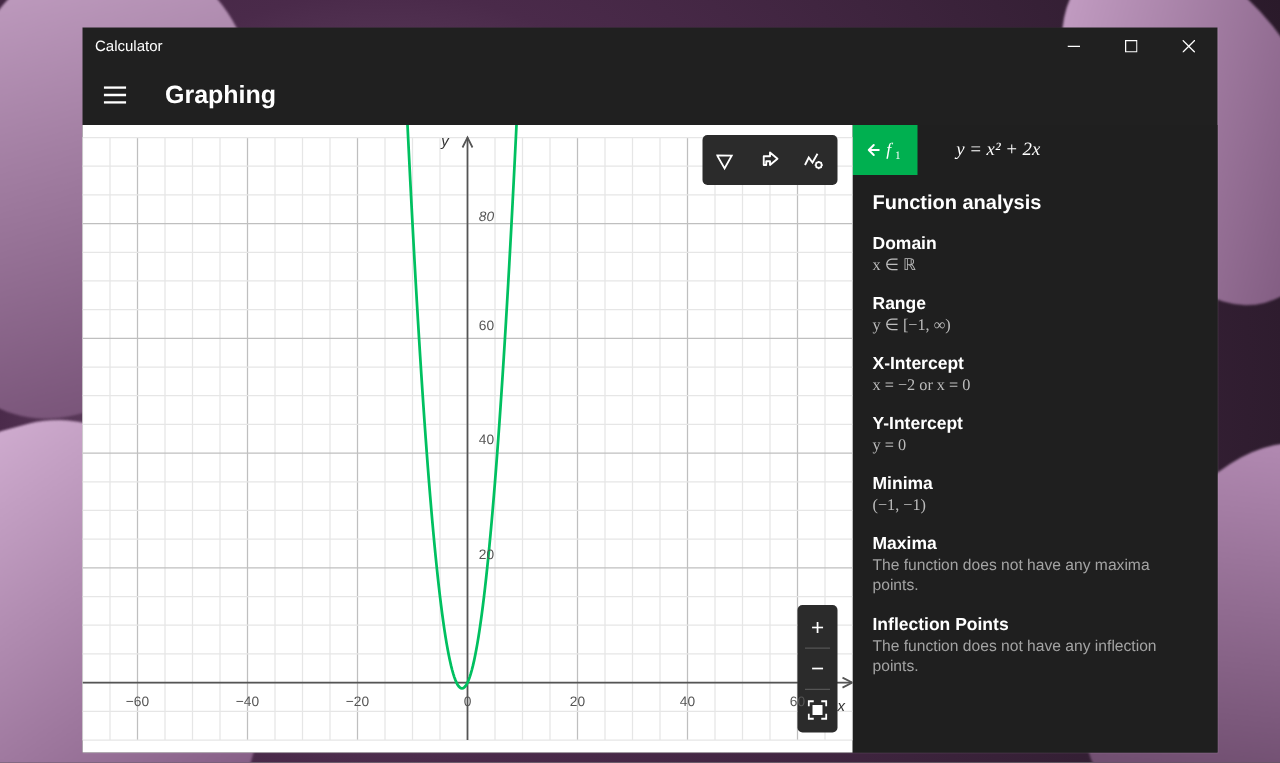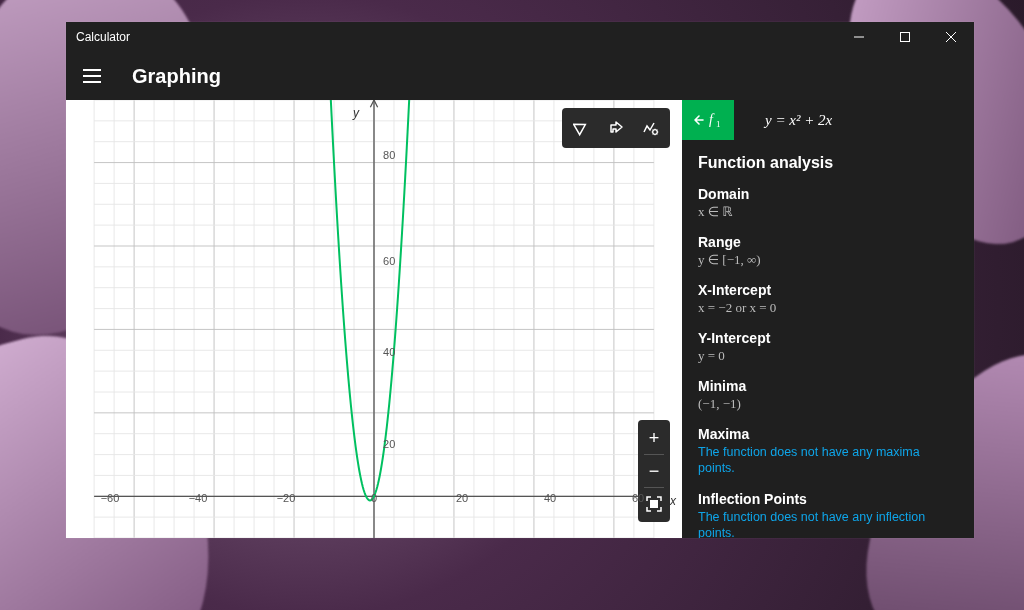--- a/index.html
+++ b/index.html
@@ -9,21 +9,21 @@
     position: relative;
   }
   
   .petal { position: absolute; border-radius: 40% 60% 50% 50%; filter: blur(1px); }
   .p1 { width:260px; height:380px; background:linear-gradient(140deg,#c9a6c9,#6f4a6f); top:-40px; left:-60px; transform:rotate(25deg);}
   .p2 { width:240px; height:360px; background:linear-gradient(160deg,#d4b1d4,#7a527a); bottom:-80px; left:-40px; transform:rotate(-15deg);}
   .p3 { width:200px; height:320px; background:linear-gradient(150deg,#b990b9,#5e3e5e); bottom:-60px; right:-70px; transform:rotate(35deg);}
   .p4 { width:180px; height:300px; background:linear-gradient(130deg,#caa4ca,#704b70); top:-50px; right:-30px; transform:rotate(-25deg);}
 
   .window {
-    position: absolute; top: 22px; left: 66px; width: 908px; height: 516px;
+    position: absolute; top: 22px; left: 66px; width: 908px; height: 580px;
     background: #202020; color: #fff; box-shadow: 0 0 1px rgba(255,255,255,0.2);
     display: flex; flex-direction: column;
   }
   .titlebar { height: 30px; display:flex; align-items:center; color:#fff; font-size:12px; padding-left:10px; }
   .titlebar .caption-controls { margin-left:auto; display:flex; }
   .cap-btn { width:46px; height:30px; display:flex; align-items:center; justify-content:center; color:#fff; }
   .cap-btn svg { display:block; }
 
   .header { height:48px; display:flex; align-items:center; padding:0 6px; }
   .hamburger { width:40px; height:40px; display:flex; align-items:center; justify-content:center; }
@@ -59,21 +59,21 @@
 
   
   .fn-hdr { display:flex; align-items:center; height:40px; }
   .back-btn { width:52px; height:40px; background:#00b050; display:flex; align-items:center; justify-content:center; }
   .fn-expr { padding-left:14px; font-family:"Cambria Math","Segoe UI",serif; font-size:15px; font-style:italic;margin-left:17px; }
   .panel-body { padding:14px 16px 10px 16px; overflow:auto; }
   .panel-title { font-size:16px; font-weight:700; margin-bottom:14px; }
   .prop { margin-bottom:14px; }
   .prop-label { font-size:14px; font-weight:600; }
   .prop-value { font-size:13px; color:#bcbcbc; font-family:"Cambria Math","Segoe UI",serif; margin-top:2px;}
-  .prop-desc  { font-size:12.5px; color:#0ea5e9; margin-top:2px; line-height:1.3;}
+  .prop-desc  { font-size:12.5px; color:#a3a3a3; margin-top:2px; line-height:1.3;}
 
   svg.plot { position:absolute; inset:0; width:100%; height:100%; }
   .grid-minor { stroke:#e6e6e6; stroke-width:1; }
   .grid-major { stroke:#bfbfbf; stroke-width:1; }
   .axis { stroke:#555; stroke-width:1.4; }
   .curve { stroke:#00c060; stroke-width:2.2; fill:none; }
 </style>
 </head>
 <body>
 
@@ -214,21 +214,21 @@
     <span class="tick tickx" style="left: 44px;">−60</span>
         <span class="tick tickx" style="left: 132px;">−40</span>
         <span class="tick tickx" style="left: 220px;">−20</span>
         <span class="tick tickx" style="left: 308px;">0</span>
         <span class="tick tickx" style="left: 396px;">20</span>
         <span class="tick tickx" style="left: 484px;">40</span>
         <span class="tick tickx" style="left: 572px;">60</span>
         <span class="tick ticky" style="top: 344.286px;">20</span>
         <span class="tick ticky" style="top: 252.476px;">40</span>
         <span class="tick ticky" style="top: 160.667px;">60</span>
-        <span class="tick ticky" style="top: 55px;">80</span>
+        <span class="tick ticky" style="top: 74px; font-style: italic;">80</span>
       </div>
 
     <div class="side-pane">
       <div class="fn-hdr">
         <div class="back-btn">
           <svg width="34" height="20" viewBox="0 0 34 20">
             <path d="M12 10 L4 10 M4 10 L8 6 M4 10 L8 14" stroke="#fff" stroke-width="1.6" fill="none" stroke-linecap="round"></path>
             <text x="18" y="14" font-family="Cambria Math,serif" font-style="italic" font-size="14" fill="#fff">f</text>
             <text x="25" y="17" font-family="Cambria Math,serif" font-size="9" fill="#fff">1</text>
           </svg>

